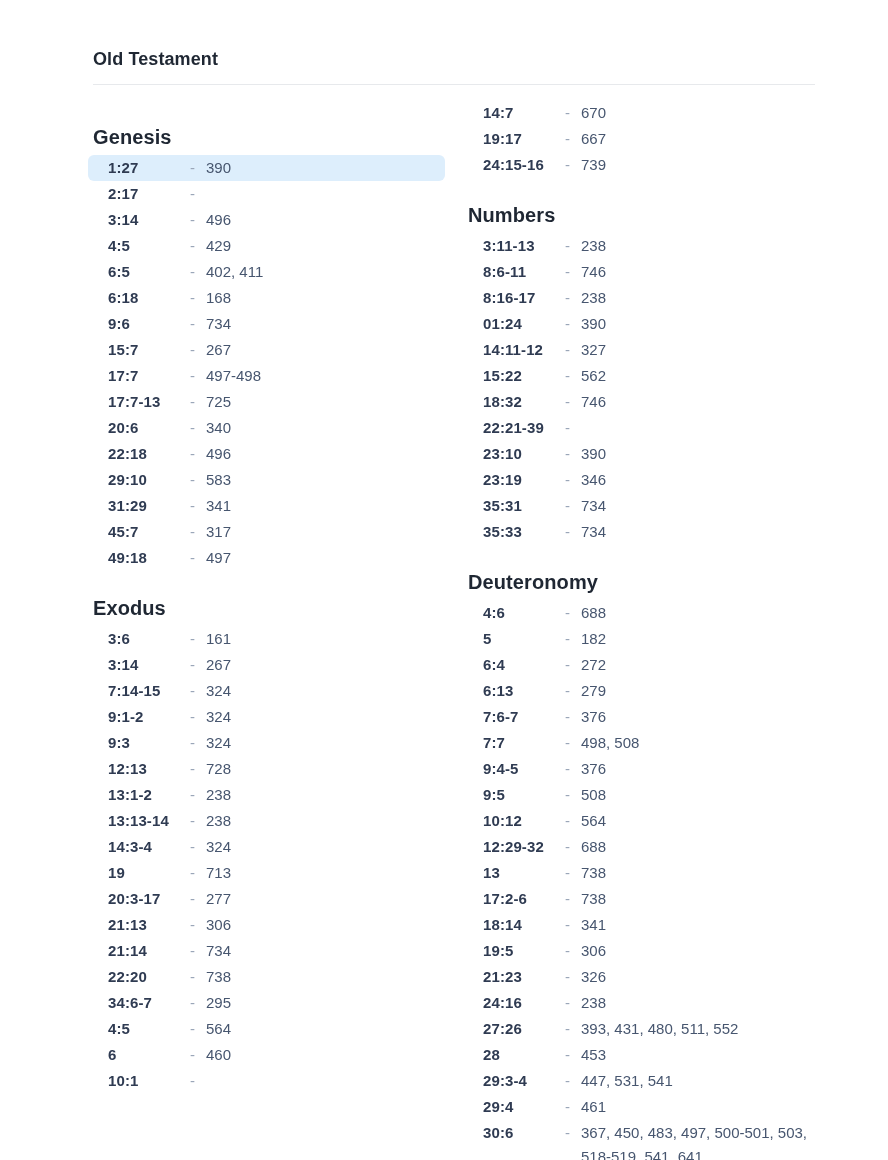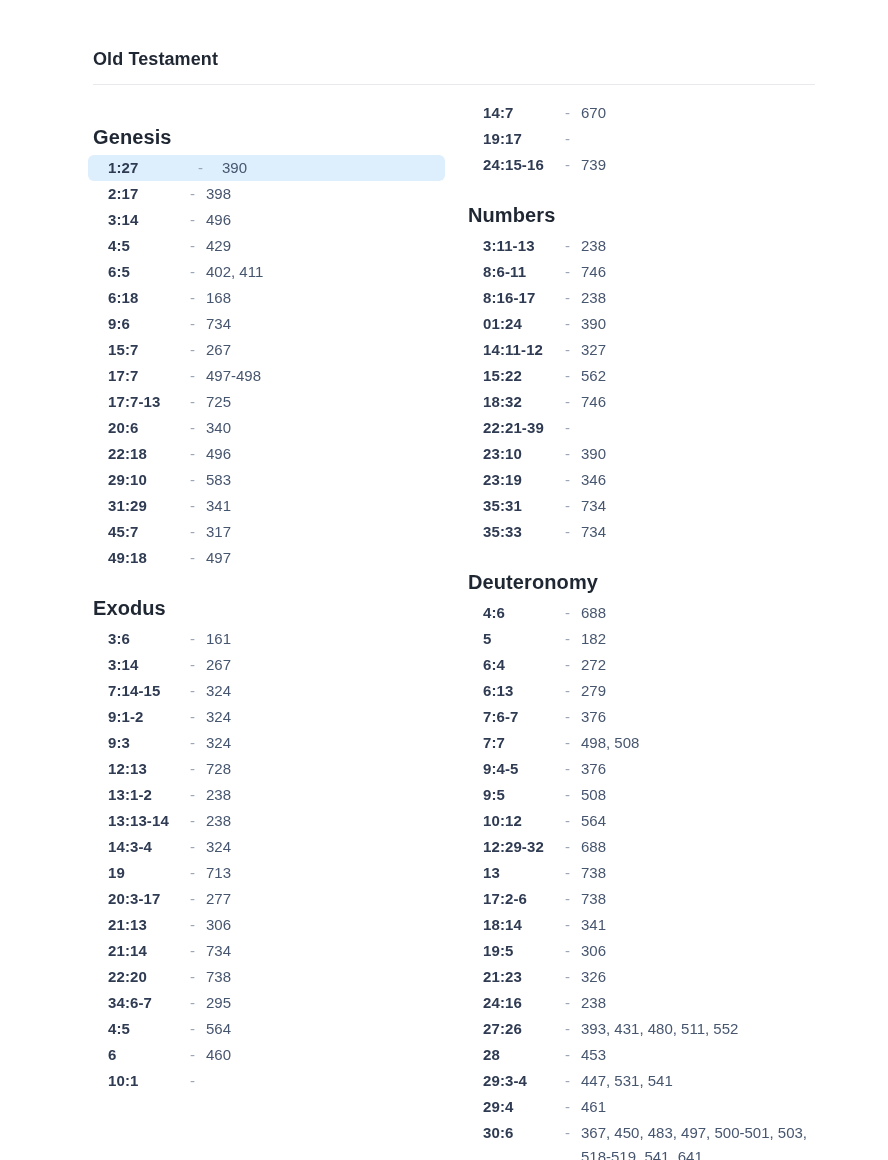--- a/index.html
+++ b/index.html
@@ -53,21 +53,20 @@
     padding: 1px 0 1px 15px;
     font-size: 15px;
     line-height: 24px;
     cursor: default;
   }
   .entry.highlighted {
     background: var(--c-highlight, #ddeefc);
     border-radius: 6px;
     margin-left: -5px;
     padding-left: 20px;
-    gap: 8px;
   }
   .ref {
     font-weight: 700;
     color: var(--c-ref, #2f3b52);
     letter-spacing: 0.1px;
     white-space: nowrap;
   }
   .dash  { color: var(--c-dash, #9aa6b8); }
   .pages { color: var(--c-pages, #47566f); }
 </style>
@@ -82,21 +81,20 @@
         <div class="section">
           <div class="section-heading">Genesis</div>
           <div class="entry highlighted">
             <span class="ref">1:27</span>
             <span class="dash">-</span>
             <span class="pages">390</span>
           </div>
           <div class="entry">
             <span class="ref">2:17</span>
             <span class="dash">-</span>
-            <span class="pages">398</span>
           </div>
           <div class="entry">
             <span class="ref">3:14</span>
             <span class="dash">-</span>
             <span class="pages">496</span>
           </div>
           <div class="entry">
             <span class="ref">4:5</span>
             <span class="dash">-</span>
             <span class="pages">429</span>
@@ -260,20 +258,21 @@
       <div class="col">
         <div class="section">
           <div class="entry">
             <span class="ref">14:7</span>
             <span class="dash">-</span>
             <span class="pages">670</span>
           </div>
           <div class="entry">
             <span class="ref">19:17</span>
             <span class="dash">-</span>
+            <span class="pages">667</span>
           </div>
           <div class="entry">
             <span class="ref">24:15-16</span>
             <span class="dash">-</span>
             <span class="pages">739</span>
           </div>
         </div>
         <div class="section">
           <div class="section-heading">Numbers</div>
           <div class="entry">

